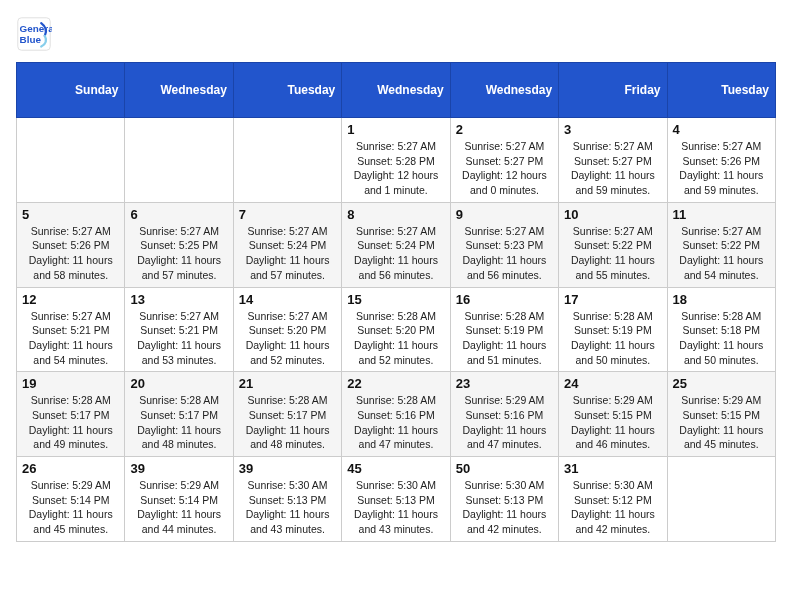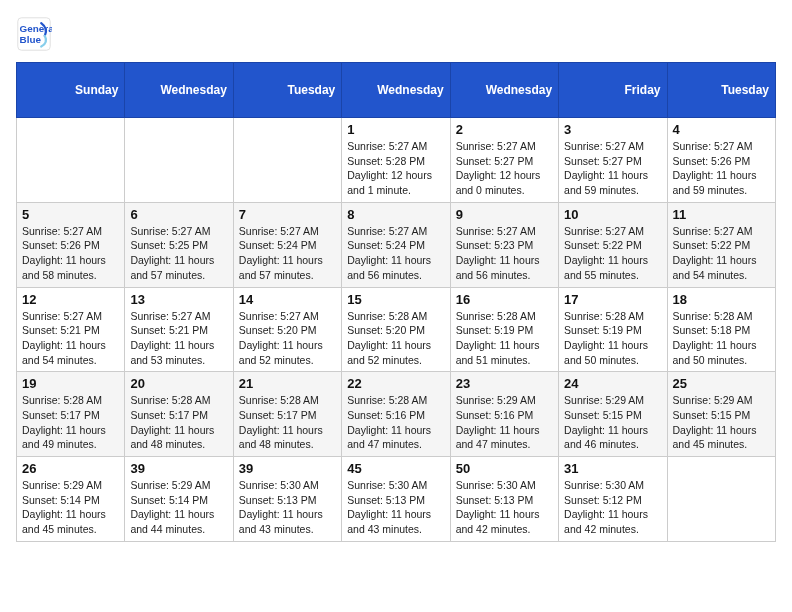--- a/index.html
+++ b/index.html
@@ -75,20 +75,21 @@
       font-weight: bold;
       font-size: 13px;
       color: #111;
       display: block;
       margin-bottom: 2px;
     }
     .day-info {
       color: #222;
       font-size: 10.5px;
       line-height: 1.4;
+      text-align: center;
     }
     .empty-cell {
       background: #fff !important;
     }
   </style>
 </head>
 <body>
 
 <div class="header">
   <div class="logo">

